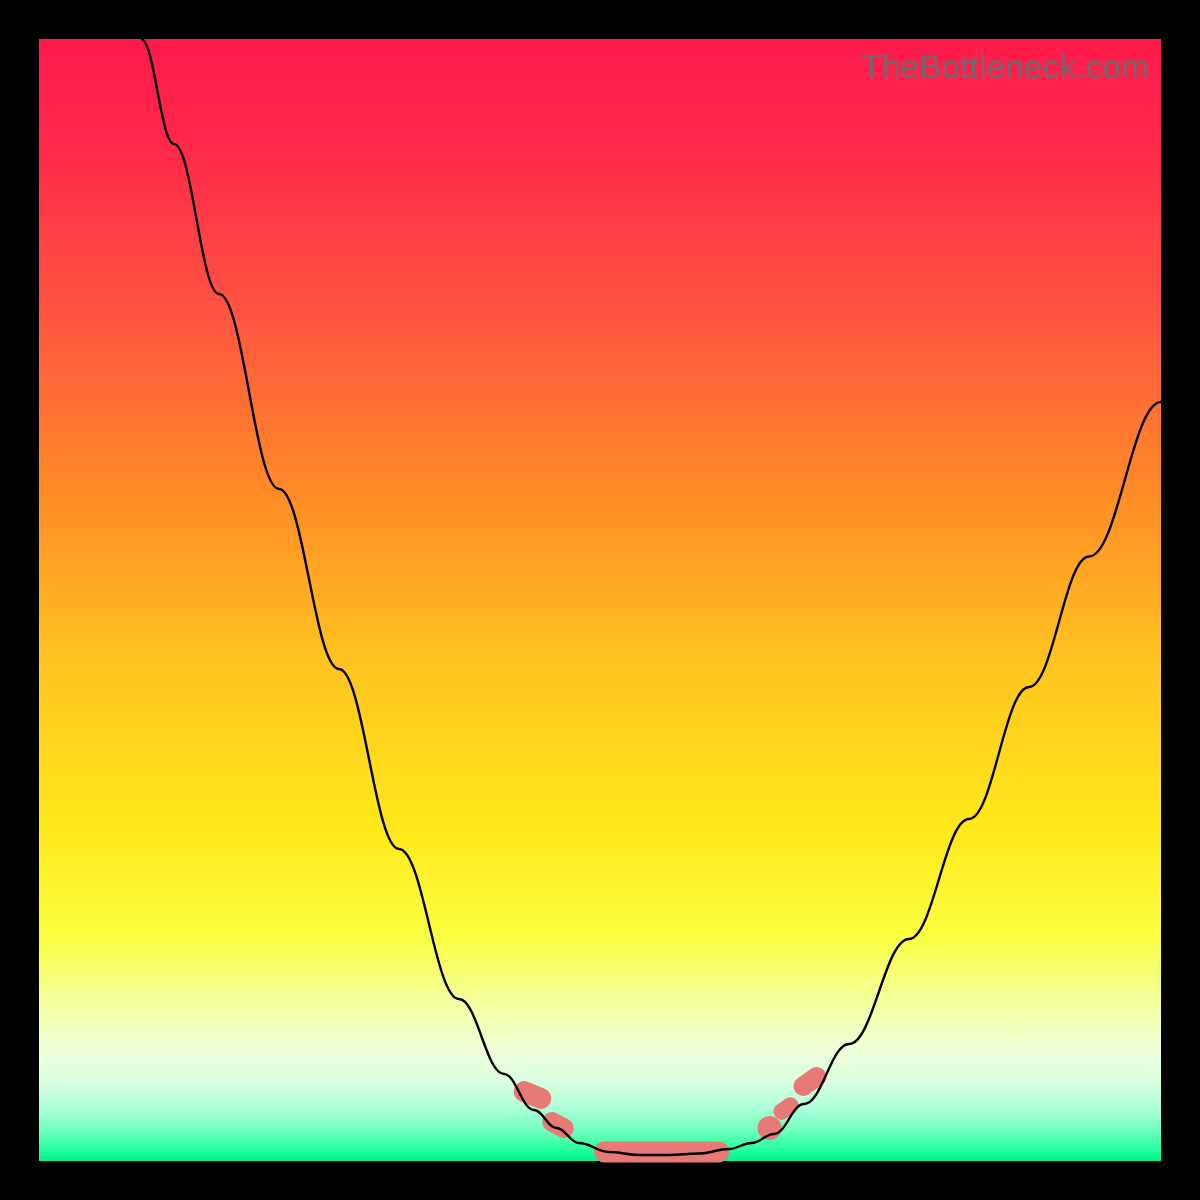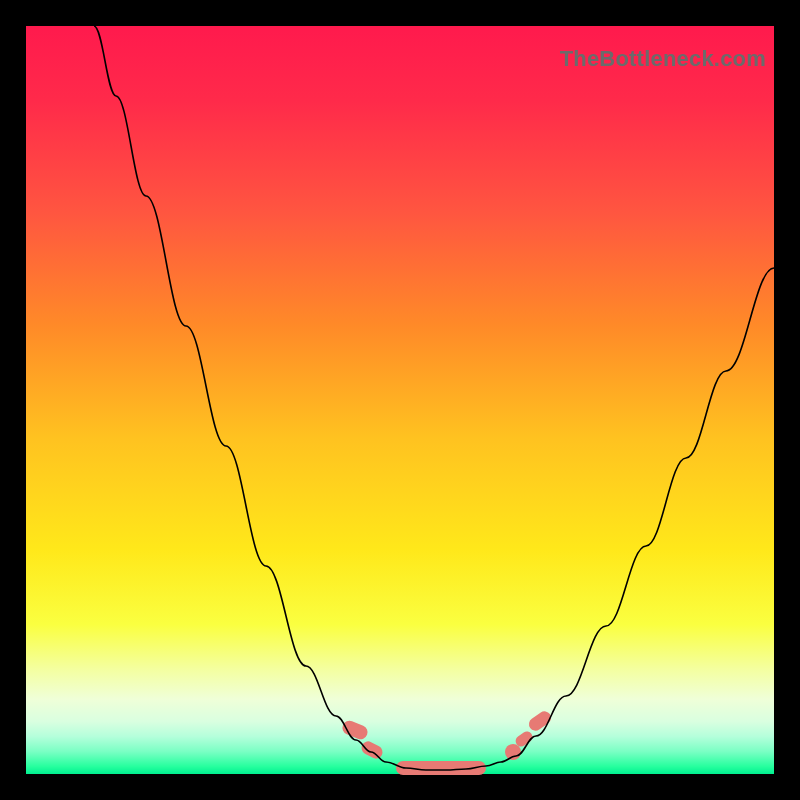--- a/index.html
+++ b/index.html
@@ -28,25 +28,25 @@
       #efffd8 90%,
       #d9ffe0 93%,
       #b4ffdb 95%,
       #7affc4 97%,
       #26ff9e 99%,
       #00f090 100%
     );
   }
   .watermark {
     position: absolute;
-    top: 20px;
+    top: 6px;
     right: 8px;
     font-family: Arial, Helvetica, sans-serif;
     font-size: 22px;
-    font-weight: 700;
+    font-weight: 400;
     color: #6b6b6b;
     letter-spacing: 0.2px;
     user-select: none;
     margin-left: 44px;
   }
   svg.curve {
     position: absolute;
     left: 0;
     top: 0;
     width: 748px;

